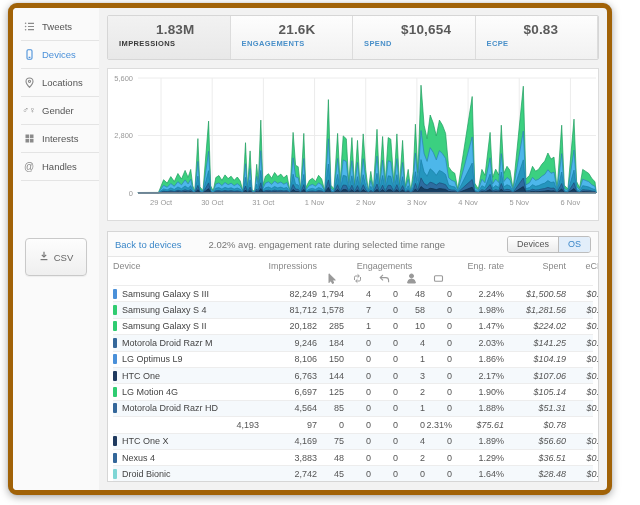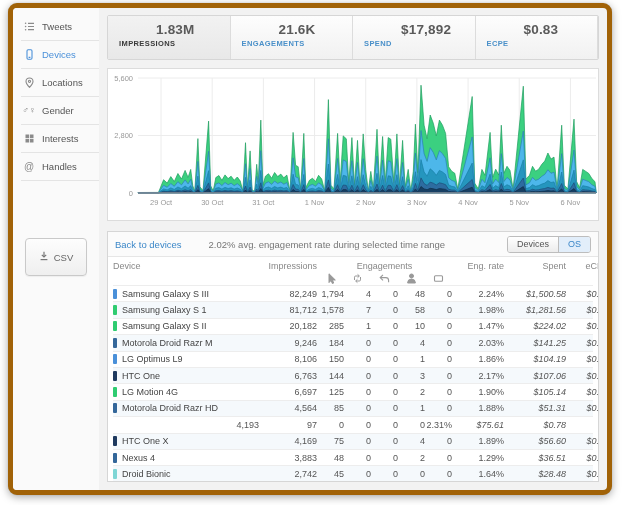--- a/index.html
+++ b/index.html
@@ -149,21 +149,21 @@
     <div class="stats">
       <div class="stat sel">
         <div class="num">1.83M</div>
         <div class="lab">IMPRESSIONS</div>
       </div>
       <div class="stat">
         <div class="num">21.6K</div>
         <div class="lab">ENGAGEMENTS</div>
       </div>
       <div class="stat">
-        <div class="num">$17,892</div>
+        <div class="num">$10,654</div>
         <div class="lab">SPEND</div>
       </div>
       <div class="stat">
         <div class="num">$0.83</div>
         <div class="lab">ECPE</div>
       </div>
       <div class="stat-fill"></div>
     </div>
 
     <div class="chart-panel">
@@ -271,21 +271,21 @@
               <span class="c-right">0</span>
               <span class="c-right">48</span>
               <span class="c-right">0</span>
               <span class="c-right">2.24%</span>
               <span class="c-right money">$1,500.58</span>
               <span class="c-right money">$0.81</span>
             </div>
             <div class="grid-row row">
               <span class="dev-cell">
                 <span class="chip" style="background: rgb(47, 204, 113);"></span>
-                <span class="dev-name">Samsung Galaxy S 1</span>
+                <span class="dev-name">Samsung Galaxy S 4</span>
               </span>
               <span class="c-right">81,712</span>
               <span class="c-right">1,578</span>
               <span class="c-right">7</span>
               <span class="c-right">0</span>
               <span class="c-right">58</span>
               <span class="c-right">0</span>
               <span class="c-right">1.98%</span>
               <span class="c-right money">$1,281.56</span>
               <span class="c-right money">$0.79</span>

